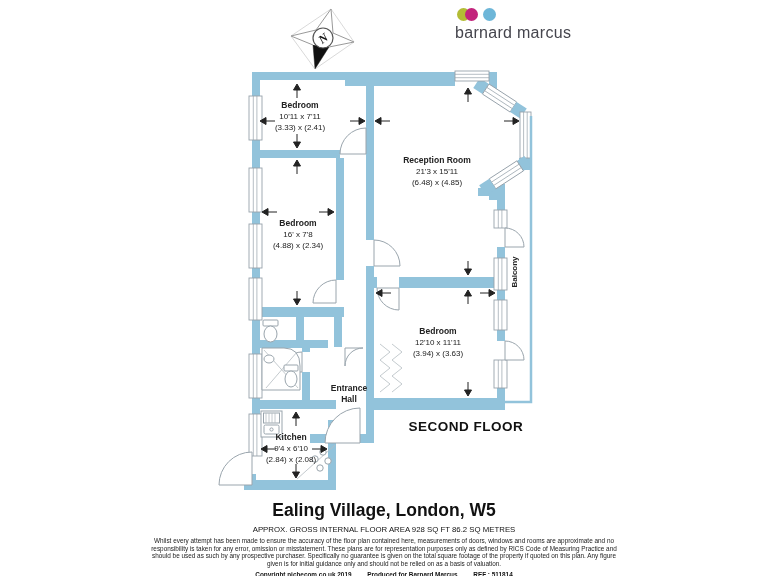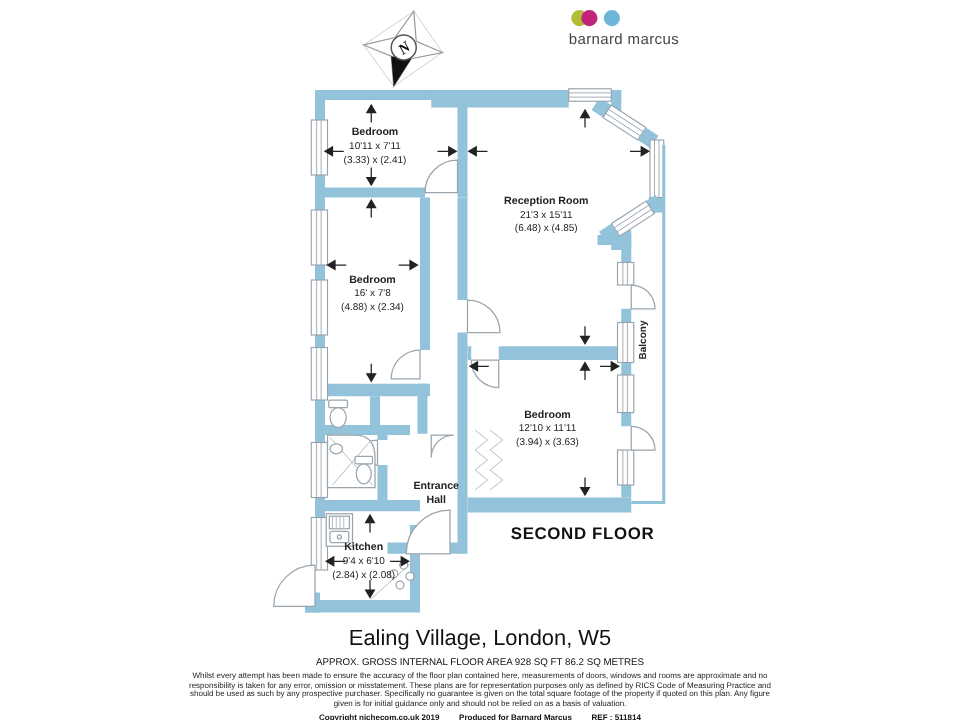--- a/index.html
+++ b/index.html
@@ -5,40 +5,40 @@
   html,body{margin:0;padding:0;background:#fff;}
   .page{position:relative;width:768px;height:576px;background:#fff;overflow:hidden;
         font-family:"Liberation Sans",sans-serif;}
   
   .logo{position:absolute;left:455px;top:8px;width:160px;}
   .dots{position:relative;height:14px;}
   .dot{position:absolute;top:0;width:13px;height:13px;border-radius:50%;}
   .dot.d1{left:2px;background:#b3bc35;}
   .dot.d2{left:10px;background:#c2247c;}
   .dot.d3{left:28px;background:#6db6d8;}
-  .brand-text{margin-top:2px;font-size:12px;color:#45454d;letter-spacing:.3px;}
+  .brand-text{margin-top:2px;font-size:16px;color:#45454d;letter-spacing:.3px;}
   
   .compass{position:absolute;left:288px;top:6px;}
   
   .plan-svg{position:absolute;left:0;top:0;}
   .w{fill:#92c3db;}
   .win{fill:#fff;stroke:#97a2ab;stroke-width:.9;}
   .winline{stroke:#97a2ab;stroke-width:.7;fill:none;}
   .door{fill:#fff;stroke:#9aa5ad;stroke-width:1;}
   .fix{fill:#fff;stroke:#9aa5ad;stroke-width:1;}
   .fixline{stroke:#b5bdc2;stroke-width:.8;fill:none;}
   .arr{stroke:#222;stroke-width:1;fill:#222;}
   .thin{stroke:#92c3db;stroke-width:2.5;fill:none;}
   .rname{font:bold 8.5px "Liberation Sans",sans-serif;fill:#222;text-anchor:middle;}
   .rdim{font:8px "Liberation Sans",sans-serif;fill:#222;text-anchor:middle;}
   .floorlbl{font:bold 13.5px "Liberation Sans",sans-serif;fill:#111;text-anchor:middle;letter-spacing:.5px;}
   .balc{font:bold 8px "Liberation Sans",sans-serif;fill:#222;text-anchor:middle;}
   
   .footer{position:absolute;left:0;top:500px;width:768px;text-align:center;color:#111;}
-  .title{font-size:17.5px;font-weight:normal;}
+  .title{font-size:17.5px;font-weight:bold;}
   .area{margin-top:4px;font-size:7.8px;font-weight:normal;}
   .disclaimer{margin:3px auto 0;width:478px;font-size:6.4px;line-height:1.2;color:#222;}
   .copyright{margin-top:3px;font-size:6.4px;font-weight:bold;}
   .copyright span{margin:0 7px;}
 </style>
 </head>
 <body>
 
 <div class="page">
 

